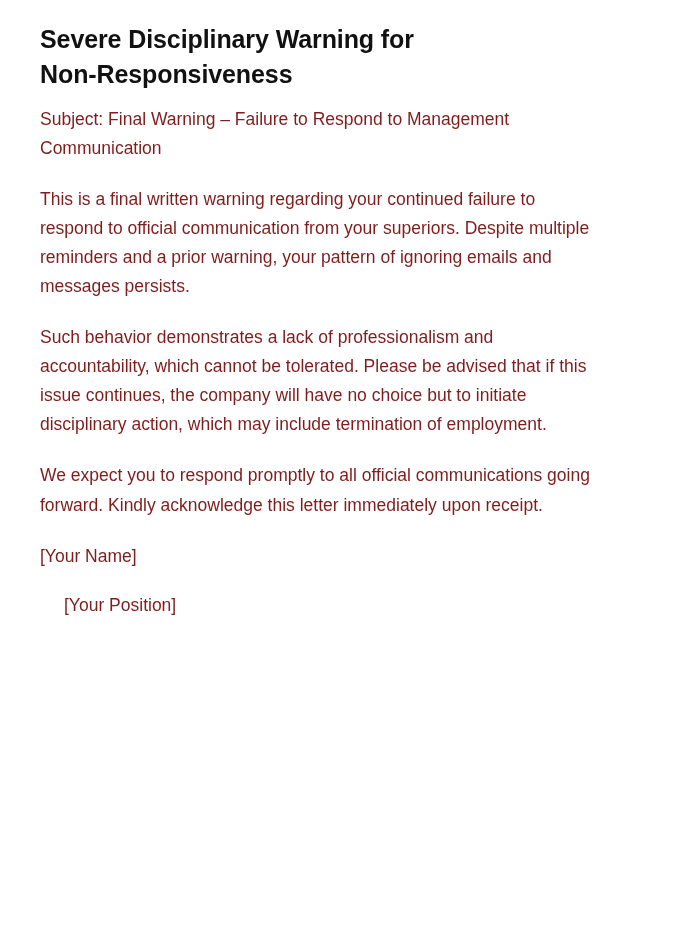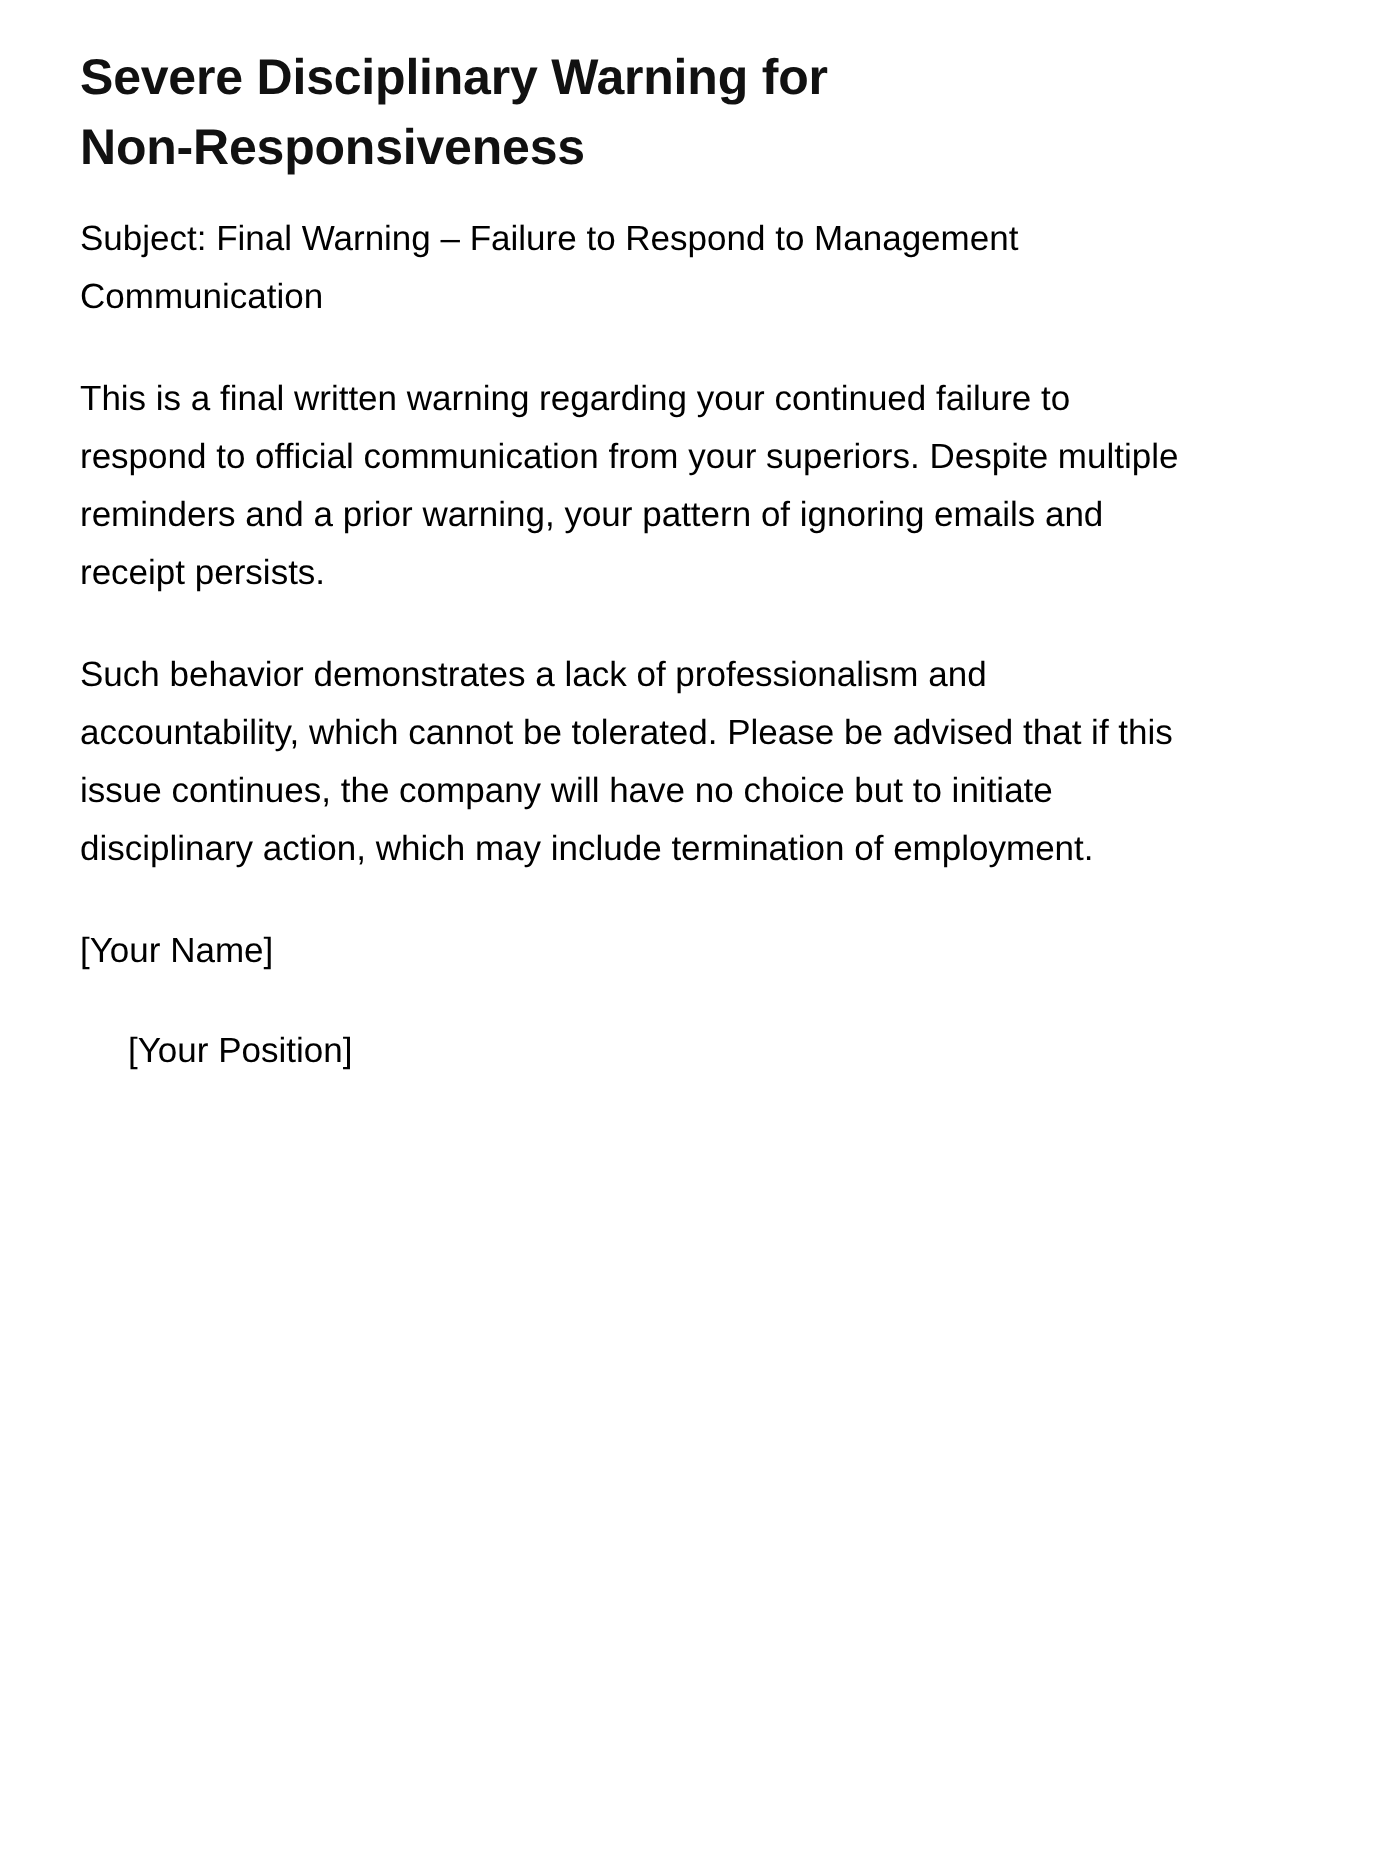--- a/index.html
+++ b/index.html
@@ -26,21 +26,21 @@
     line-height: 1.38;
     font-weight: 700;
     letter-spacing: -0.1px;
     color: #111111;
     margin: 0 0 14px 0;
     max-width: 420px;
   }
   .para {
     font-size: 17.5px;
     line-height: 1.66;
-    color: #000000;
+    color: #7f1d1d;
     margin: 0 0 22px 0;
     font-weight: 400;
   }
   .para:last-child {
     margin-bottom: 0;
     margin-left: 24px;
   }
   .para-tight {
     margin-bottom: 20px;
   }
@@ -48,23 +48,24 @@
 </head>
 <body>
 
 <div class="page">
 
   <h1 class="doc-title">Severe Disciplinary Warning for Non-Responsiveness</h1>
 
   <p class="para">Subject: Final Warning – Failure to Respond to Management Communication</p>
 
 
-  <p class="para">This is a final written warning regarding your continued failure to respond to official communication from your superiors. Despite multiple reminders and a prior warning, your pattern of ignoring emails and receipt persists.</p>
+  <p class="para">This is a final written warning regarding your continued failure to respond to official communication from your superiors. Despite multiple reminders and a prior warning, your pattern of ignoring emails and messages persists.</p>
 
   <p class="para">Such behavior demonstrates a lack of professionalism and accountability, which cannot be tolerated. Please be advised that if this issue continues, the company will have no choice but to initiate disciplinary action, which may include termination of employment.</p>
 
+  <p class="para">We expect you to respond promptly to all official communications going forward. Kindly acknowledge this letter immediately upon receipt.</p>
 
 
   <p class="para para-tight">[Your Name]</p>
 
   <p class="para">[Your Position]</p>
 
 </div>
 
 </body></html>

